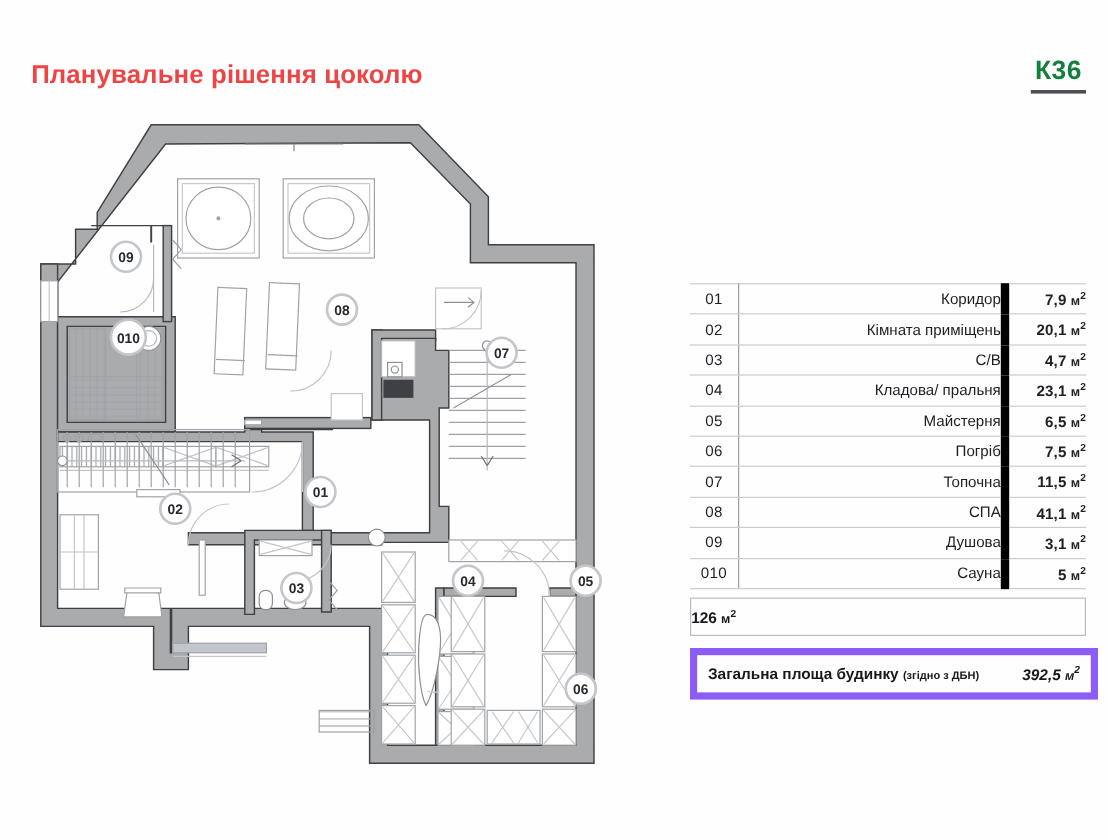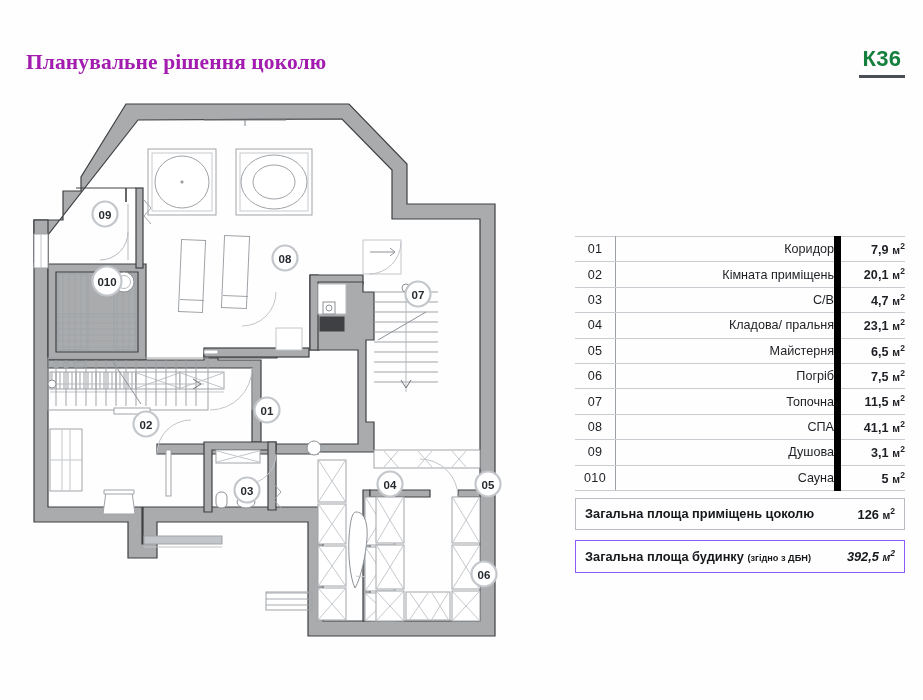--- a/index.html
+++ b/index.html
@@ -26,23 +26,22 @@
     left: 0; right: 0; top: 0;
     height: 96px;
   }
   .page-title {
     position: absolute;
     left: 26px;
     top: 50px;
     font-size: 21.5px;
     font-weight: bold;
     letter-spacing: 0.1px;
-    color: #a21caf;
+    color: #ef4444;
     white-space: nowrap;
-    font-family: Liberation Serif, serif;
   }
   .code-block {
     position: absolute;
     right: 18px;
     top: 48px;
     text-align: center;
   }
   .code-text {
     font-size: 22px;
     font-weight: bold;
@@ -120,21 +119,21 @@
     color: #16181c;
   }
   .total-label { padding-left: 9px; flex: 1; }
   .total-val { padding-right: 9px; text-align: right; white-space: nowrap; }
 
   .house-box {
     position: absolute;
     left: 575px;
     top: 540px;
     width: 328px;
-    border: 1px solid #8b5cf6;
+    border: 6px solid #8b5cf6;
     height: 31px;
     display: flex;
     align-items: center;
     font-size: 12.8px;
     font-weight: bold;
     color: #16181c;
   }
   .house-label { padding-left: 9px; flex: 1; }
   .house-note { font-weight: bold; font-size: 9.2px; }
   .house-val { padding-right: 9px; text-align: left; white-space: nowrap; font-style: italic; }
@@ -507,21 +506,20 @@
         </tr>
         <tr>
           <td class="num">010</td>
           <td class="nm">Сауна</td>
           <td class="ar"><span>5</span> <span class="unit">м</span><span class="sup">2</span></td>
         </tr>
       </tbody>
     </table>
 
     <div class="total-box">
-      <span class="total-label">Загальна площа приміщень цоколю</span>
       <span class="total-val"><span>126</span> <span class="unit">м</span><span class="sup">2</span></span>
     </div>
   </div>
 
   <div class="house-box">
     <span class="house-label"><span>Загальна площа будинку</span> <span class="house-note">(згідно з ДБН)</span></span>
     <span class="house-val"><span>392,5</span> <span class="unit">м</span><span class="sup">2</span></span>
   </div>
 
 </div>

